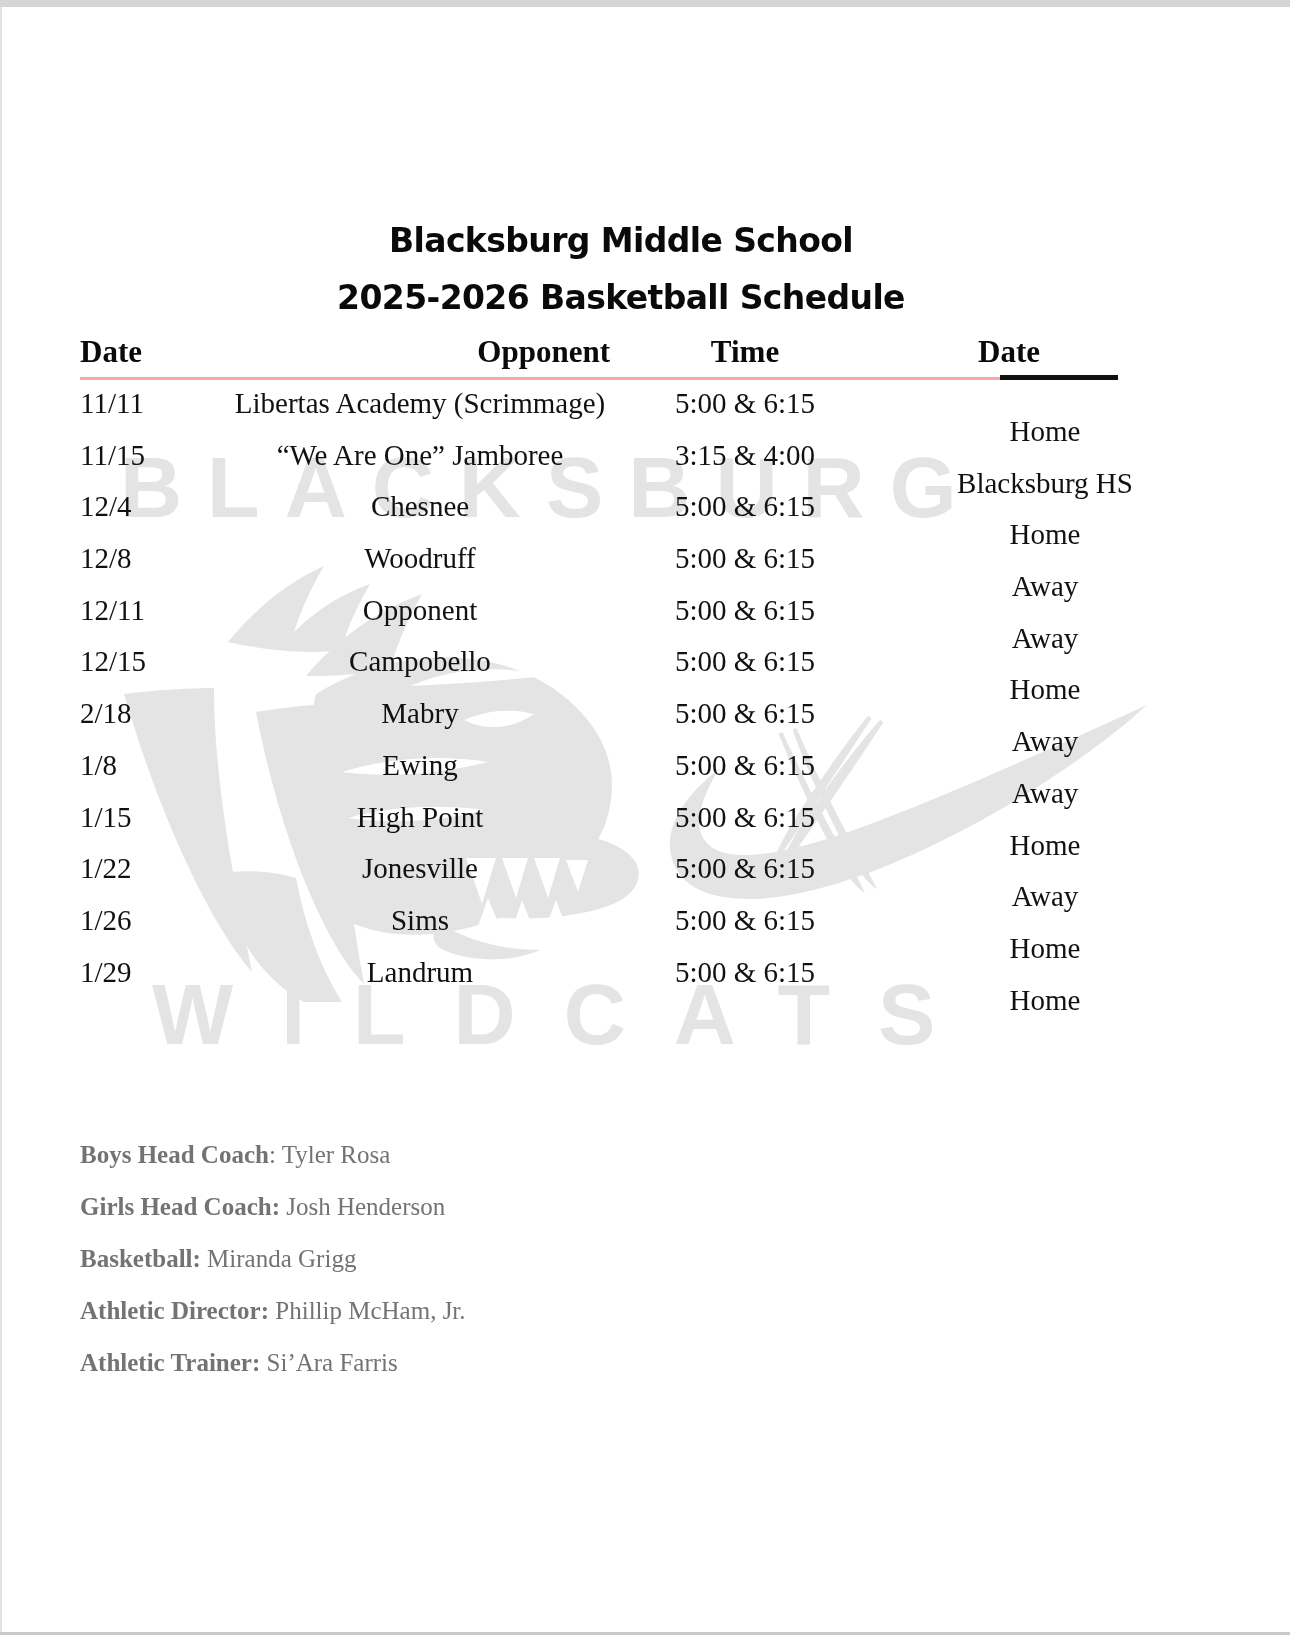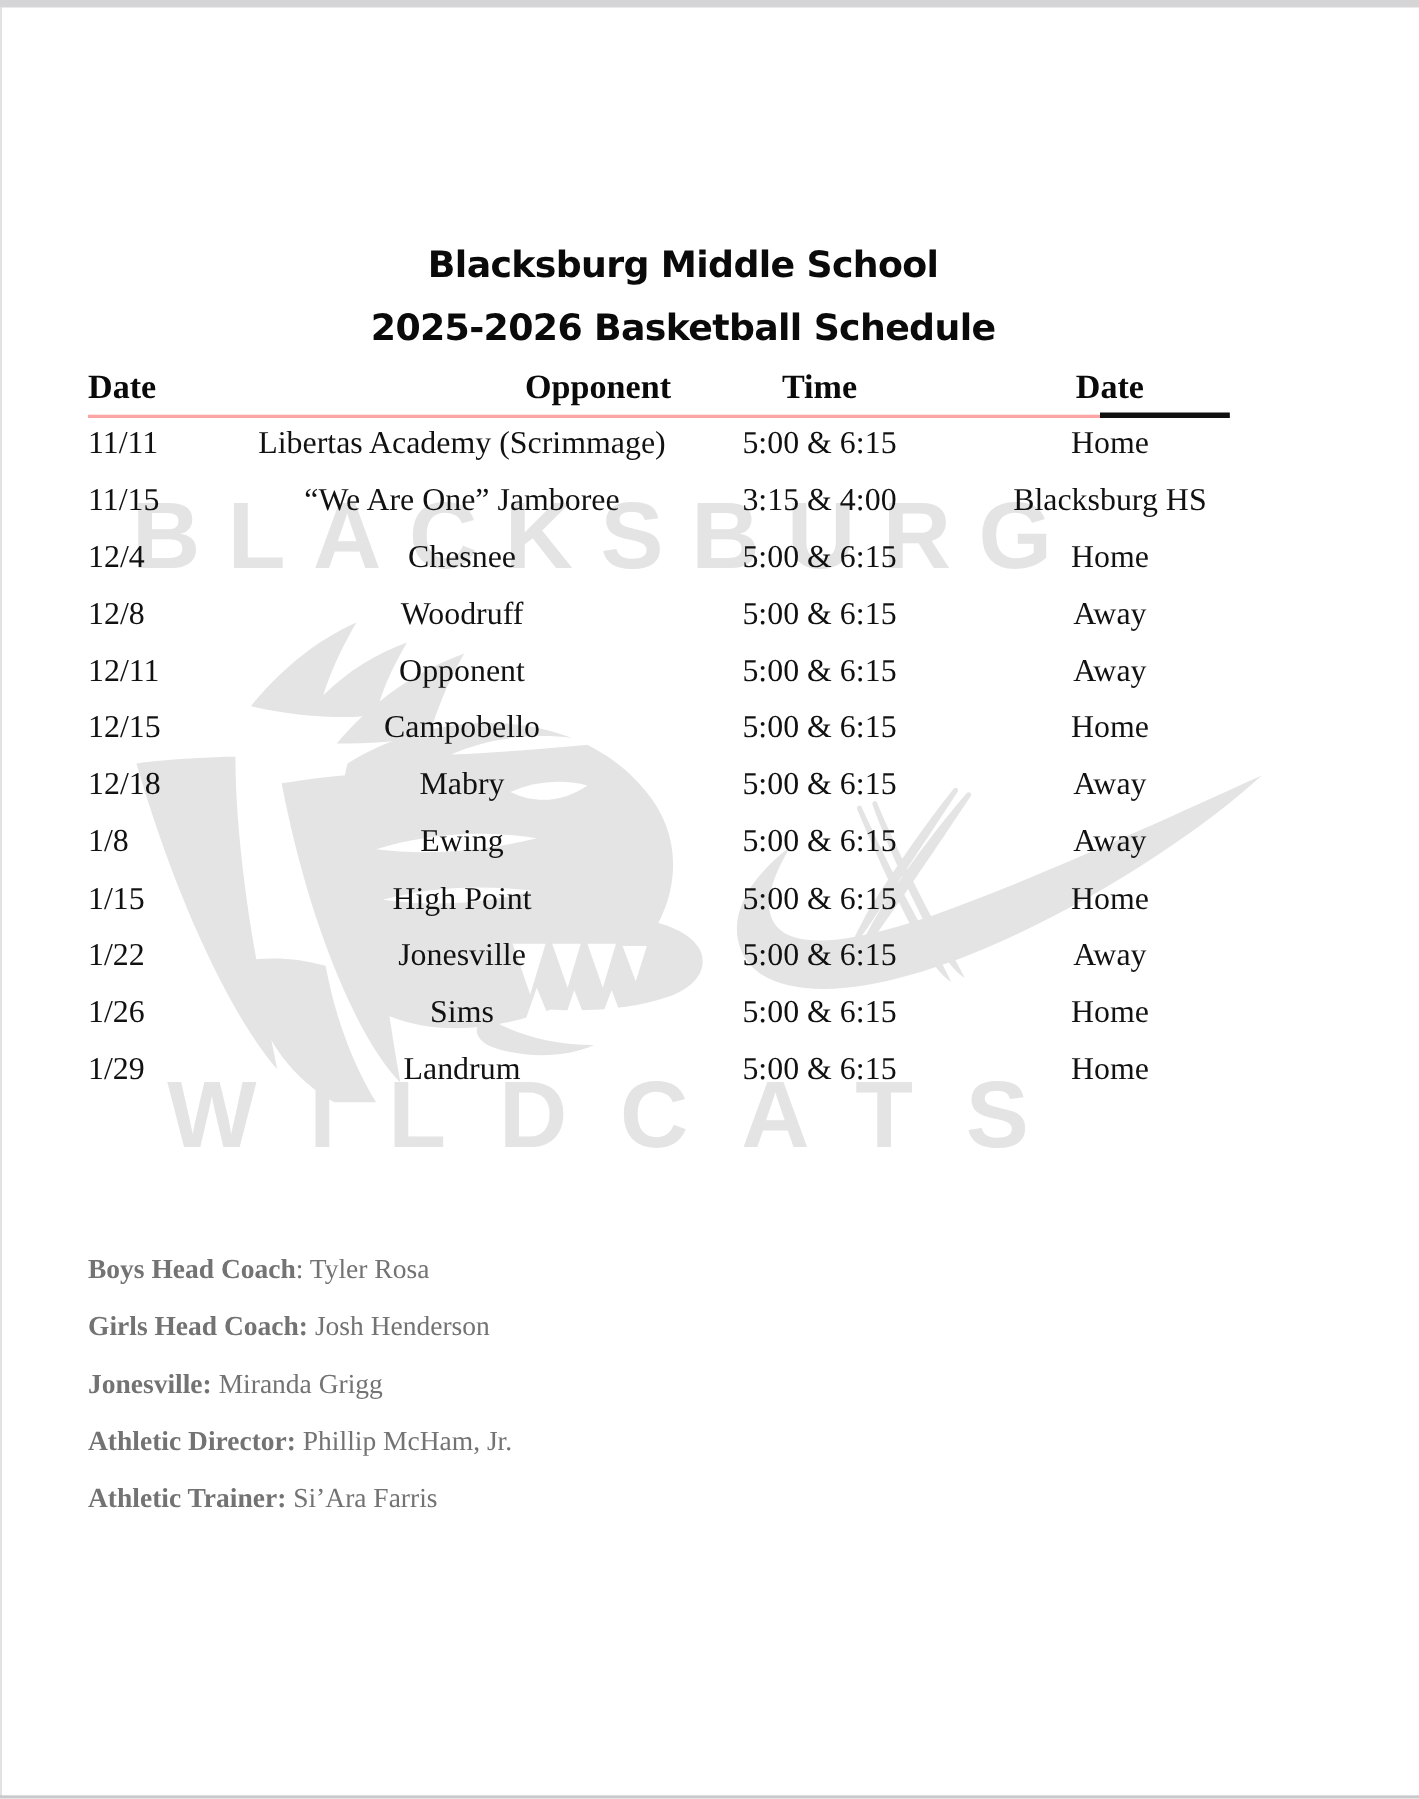--- a/index.html
+++ b/index.html
@@ -169,21 +169,21 @@
     position: absolute;
     top: 0;
     font-size: 29px;
     color: #111111;
     line-height: 46px;
     white-space: nowrap;
   }
   .cell.date     { left: 0px;   width: 160px; text-align: left; }
   .cell.opponent { left: 150px; width: 380px; text-align: center; }
   .cell.time     { left: 530px; width: 270px; text-align: center; }
-  .cell.site     { left: 820px; width: 218px; text-align: center; }
+  .cell.site     { left: 856px; width: 218px; text-align: center; margin-top: 28px; }
 
   
   #staff {
     position: absolute;
     top: 1122px;
     left: 78px;
     width: 900px;
   }
   .staff-line {
     font-size: 25px;
@@ -339,21 +339,21 @@
               <div class="cell time">5:00 &amp; 6:15</div>
               <div class="cell site">Away</div>
             </div>
             <div class="row">
               <div class="cell date">12/15</div>
               <div class="cell opponent">Campobello</div>
               <div class="cell time">5:00 &amp; 6:15</div>
               <div class="cell site">Home</div>
             </div>
             <div class="row">
-              <div class="cell date">12/18</div>
+              <div class="cell date">2/18</div>
               <div class="cell opponent">Mabry</div>
               <div class="cell time">5:00 &amp; 6:15</div>
               <div class="cell site">Away</div>
             </div>
             <div class="row">
               <div class="cell date">1/8</div>
               <div class="cell opponent">Ewing</div>
               <div class="cell time">5:00 &amp; 6:15</div>
               <div class="cell site">Away</div>
             </div>
@@ -380,20 +380,20 @@
               <div class="cell opponent">Landrum</div>
               <div class="cell time">5:00 &amp; 6:15</div>
               <div class="cell site">Home</div>
             </div>
           </div>
       </div>
 
       <div id="staff">
           <div class="staff-line"><span class="staff-role">Boys Head Coach</span><span>:</span> <span class="staff-name">Tyler Rosa</span></div>
           <div class="staff-line"><span class="staff-role">Girls Head Coach:</span> <span class="staff-name">Josh Henderson</span></div>
-          <div class="staff-line"><span class="staff-role">Jonesville:</span> <span class="staff-name">Miranda Grigg</span></div>
+          <div class="staff-line"><span class="staff-role">Basketball:</span> <span class="staff-name">Miranda Grigg</span></div>
           <div class="staff-line"><span class="staff-role">Athletic Director:</span> <span class="staff-name">Phillip McHam, Jr.</span></div>
           <div class="staff-line"><span class="staff-role">Athletic Trainer:</span> <span class="staff-name">Si’Ara Farris</span></div>
         </div>
 
     </div>
   </div>
 </div>
 
 </body></html>

